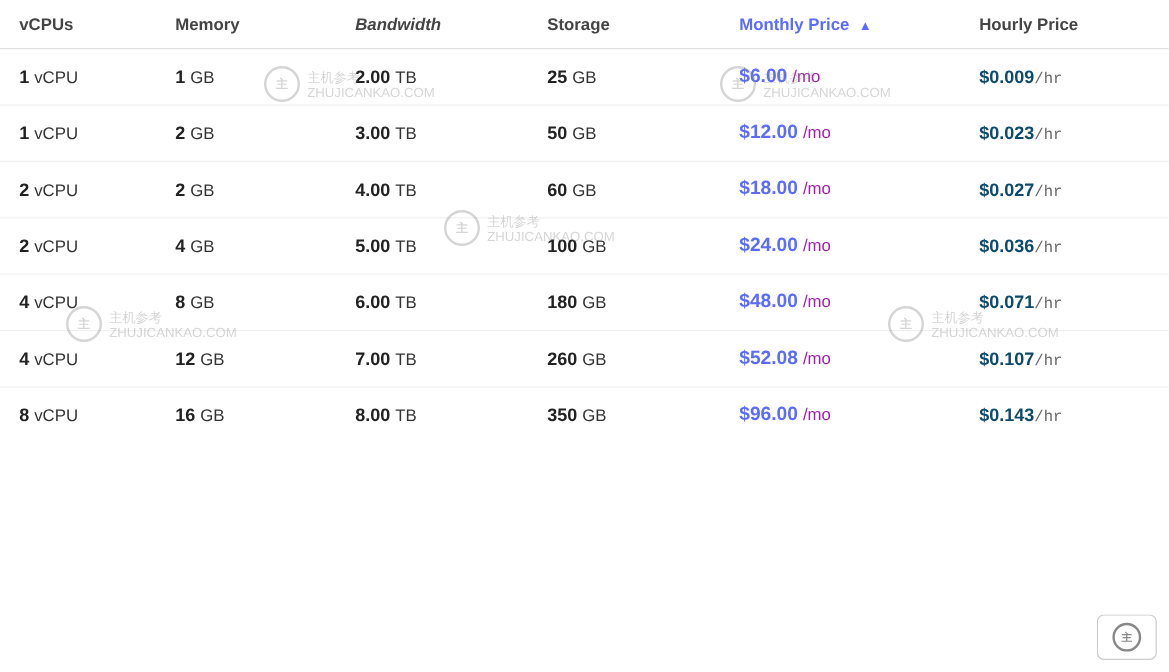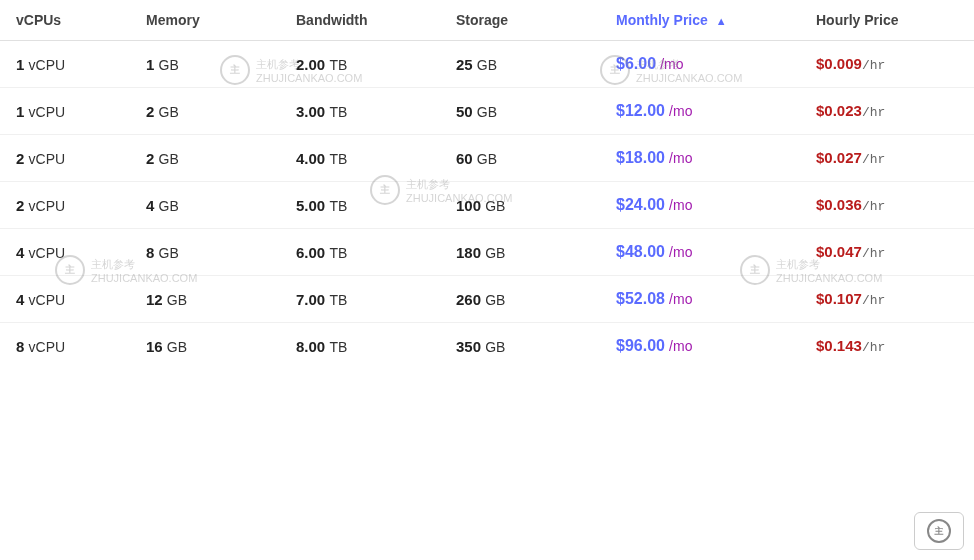--- a/index.html
+++ b/index.html
@@ -105,34 +105,34 @@
     }
 
     td .price-unit {
       font-size: 14px;
       color: #a21caf;
       font-weight: 400;
     }
 
     td .hourly-price {
       font-weight: 700;
-      color: #b91c1c;
+      color: #0c4a6e;
       font-size: 15px;
       margin-top: 20px;
     }
 
     td .hourly-unit {
       font-size: 13px;
       color: #666;
       font-family: Liberation Mono, monospace;
     }
 
     .col-vcpu { width: 130px; }
     .col-memory { width: 150px; }
-    .col-bandwidth { width: 160px; }
+    .col-bandwidth { width: 160px; font-style: italic; }
     .col-storage { width: 160px; }
     .col-monthly { width: 200px; }
     .col-hourly { width: 174px; }
 
     
     .wm-circle {
       width: 30px;
       height: 30px;
       border-radius: 50%;
       border: 2px solid #888;
@@ -352,21 +352,21 @@
     <td>
       <span class="num-bold">6.00</span> <span class="unit">TB</span>
     </td>
     <td>
       <span class="num-bold">180</span> <span class="unit">GB</span>
     </td>
     <td>
       <span class="price-main">$48.00</span> <span class="price-unit">/mo</span>
     </td>
     <td>
-      <span class="hourly-price">$0.047</span><span class="hourly-unit">/hr</span>
+      <span class="hourly-price">$0.071</span><span class="hourly-unit">/hr</span>
     </td>
   </tr>
         <tr>
     <td>
       <span class="num-bold">4</span> <span class="unit">vCPU</span>
     </td>
     <td>
       <span class="num-bold">12</span> <span class="unit">GB</span>
     </td>
     <td>

